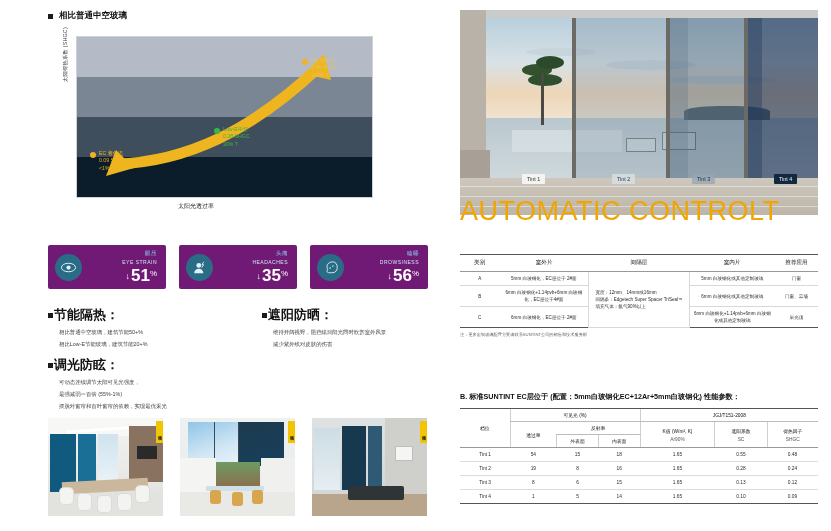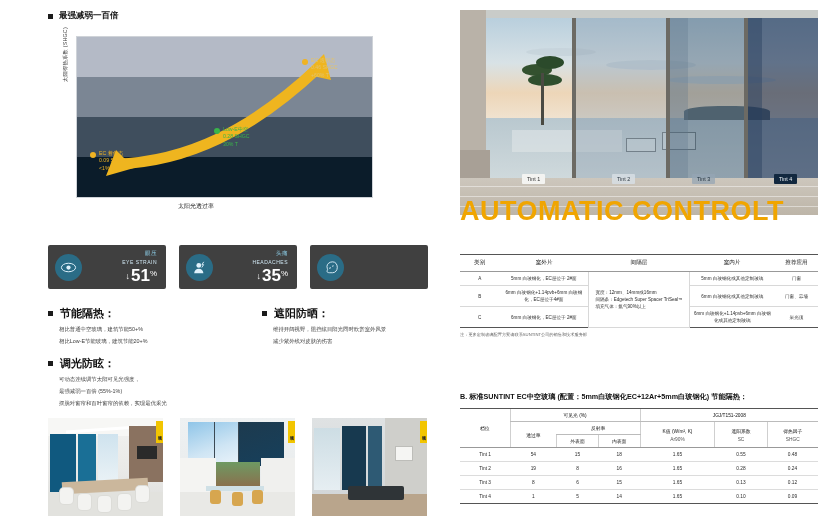--- a/index.html
+++ b/index.html
@@ -31,35 +31,35 @@
   .pt{position:absolute;width:6px;height:6px;border-radius:50%;}
   .pt.gold{background:#f0b323;}
   .pt.green{background:#39b54a;}
   .lbl{position:absolute;font-size:5.2px;line-height:7.4px;white-space:nowrap;}
   .lbl.gold{color:#f0b323;}
   .lbl.green{color:#39b54a;}
   .lbl.clear{color:#e3c36a;}
 
   
   .stats{position:absolute;left:48px;top:245px;width:380px;display:flex;gap:13px;}
-  .stat{width:118px;height:44px;background:#404040;border-radius:2px;position:relative;
+  .stat{width:118px;height:44px;background:#701a75;border-radius:2px;position:relative;
         display:flex;align-items:center;padding:0 7px;box-sizing:border-box;}
   .stat .ic{width:27px;height:27px;border-radius:50%;background:#2a6c86;
             display:flex;align-items:center;justify-content:center;flex:0 0 auto;}
   .stat .ic svg{display:block;}
   .stat .txt{flex:1;text-align:right;padding-right:2px;}
   .stat .zh{font-size:5.6px;color:#8fd3ee;letter-spacing:.4px;}
   .stat .en{font-size:5px;color:#cfe6f2;letter-spacing:.5px;margin-top:1px;}
   .stat .num{color:#fff;font-size:17px;font-weight:bold;line-height:16px;margin-top:1px;}
   .stat .num .ar{font-size:9px;font-weight:normal;vertical-align:2px;margin-right:1px;}
   .stat .num .pc{font-size:8px;vertical-align:5px;font-weight:normal;}
 
   
   .blk{position:absolute;}
-  .blk .ttl{display:flex;align-items:center;gap:7px;font-size:11px;font-weight:bold;color:#111;}
+  .blk .ttl{display:flex;align-items:center;gap:1px;font-size:13px;font-weight:bold;color:#111;}
   .blk .ln{font-size:5.4px;color:#3d3d3d;margin:4px 0 0 11px;line-height:8px;}
 
   
   .photos{position:absolute;left:48px;top:418px;display:flex;gap:17px;}
   .photo{width:115px;height:98px;position:relative;overflow:hidden;}
   .tab{position:absolute;right:0;top:3px;width:7px;height:22px;background:#f2c500;
        font-size:3.6px;color:#222;writing-mode:vertical-rl;text-align:center;line-height:7px;padding-top:2px;box-sizing:border-box;}
 
   
   .p1{background:linear-gradient(180deg,#f2f2f0 0%,#e9e9e7 55%,#dcdcda 100%);}
@@ -113,21 +113,21 @@
   .hero .palmT{position:absolute;left:55px;top:55px;width:3px;height:52px;background:#4a4a42;}
   .hero .leaf{position:absolute;background:#2e4b30;border-radius:50%;}
   .hero .rail{position:absolute;left:26px;top:112px;width:110px;height:22px;background:rgba(226,232,234,.55);}
   .hero .deck{position:absolute;left:0;bottom:0;width:100%;height:37px;
               background:linear-gradient(180deg,#cdc7bd,#bdb5a8);}
   .hero .deckline{position:absolute;height:1px;background:rgba(255,255,255,.45);left:0;width:100%;}
   .hero .pane{position:absolute;top:8px;height:160px;}
   .hero .mull{position:absolute;top:8px;width:4px;height:160px;background:#6c6a64;}
   .hero .tintlbl{position:absolute;font-size:5.4px;padding:2px 5px;border-radius:1px;white-space:nowrap;}
   .hero .chair{position:absolute;border:1px solid rgba(90,100,105,.8);background:rgba(235,240,242,.35);}
-  .autoctrl{position:absolute;left:12px;top:196px;width:358px;font-size:27px;font-weight:bold;
+  .autoctrl{position:absolute;left:12px;top:196px;width:358px;font-size:27px;font-weight:normal;
             color:#f0a500;letter-spacing:.5px;line-height:30px;}
 
   
   .tbl-ttl{font-size:7.2px;font-weight:bold;color:#111;}
   table{border-collapse:collapse;width:100%;font-size:5px;color:#2c2c2c;}
   th,td{text-align:center;padding:3px 2px;font-weight:normal;}
   .tA{position:absolute;left:12px;top:248px;width:358px;}
   .tA table{margin-top:6px;}
   .tA thead th{font-size:5.6px;color:#111;border-top:1.1px solid #555;border-bottom:.8px solid #999;padding:4px 2px;}
   .tA td{border-bottom:.6px solid #d8d8d8;line-height:7px;font-size:4.6px;}
@@ -145,21 +145,21 @@
 </style>
 </head>
 <body>
 
 <div class="page">
 
   <div class="left">
 
     <div class="sec-head" style="position:absolute;left:48px;top:10px;">
       <span class="sq"></span>
-      <span>最强减弱一百倍</span>
+      <span>相比普通中空玻璃</span>
     </div>
 
     <div class="chart-wrap">
       <div class="ylab">太阳得热系数 (SHGC)</div>
       <div class="chart-area">
         <div class="band b1"></div>
         <div class="band b2"></div>
         <div class="band b3"></div>
         <div class="band b4"></div>
       </div>
@@ -223,20 +223,25 @@
         </div>
       </div>
 
       <div class="stat">
         <div class="ic">
           <svg width="17" height="17" viewBox="0 0 24 24">
               <path d="M15 4c-4.5 0-8 3-8 6.6 0 2 .9 3 .9 4.4 0 1-.9 1.2-.9 2.2 0 1.4 1.6 2.2 3.6 2.2H15c4 0 6.6-3.4 6.6-7.6C21.6 7.4 19 4 15 4z" fill="none" stroke="#dff1fb" stroke-width="1.3"></path>
               <text x="10" y="14" font-size="6" fill="#dff1fb" font-family="sans-serif">z</text>
               <text x="14" y="11" font-size="5" fill="#dff1fb" font-family="sans-serif">z</text>
             </svg>
+        </div>
+        <div class="txt">
+          <div class="zh">瞌睡</div>
+          <div class="en">DROWSINESS</div>
+          <div class="num"><span class="ar">↓</span><span>56</span><span class="pc">%</span></div>
         </div>
       </div>
     </div>
 
     <div class="blk" style="left:48px;top:306px;width:200px;">
       <div class="ttl">
         <span class="sq"></span>
         <span>节能隔热：</span>
       </div>
       <div class="ln">相比普通中空玻璃，建筑节能50+%</div>
@@ -387,21 +392,21 @@
             <td>6mm 白玻钢化，EC层位于 2#面</td>
             <td>6mm 白玻钢化+1.14pvb+6mm 白玻钢化或其他定制玻璃</td>
             <td>采光顶</td>
           </tr>
         </tbody>
       </table>
       <div class="note">注：更多定制玻璃配置方案请联系SUNTINT公司的销售和技术服务部</div>
     </div>
 
     <div class="tB">
-      <div class="tbl-ttl">B. 标准SUNTINT EC中空玻璃 (配置：5mm白玻钢化EC+12Ar+5mm白玻钢化) 节能隔热：</div>
+      <div class="tbl-ttl">B. 标准SUNTINT EC层位于 (配置：5mm白玻钢化EC+12Ar+5mm白玻钢化) 性能参数：</div>
       <table>
         <thead>
           <tr class="hr-top">
             <th rowspan="3" style="width:14%;border-bottom:.8px solid #999;">档位</th>
             <th colspan="3" class="vl">可见光 (%)</th>
             <th colspan="3" class="vl">JGJ/T151-2008</th>
           </tr>
           <tr class="hr-mid">
             <th rowspan="2" class="vl" style="width:13%;border-bottom:.8px solid #999;">透过率</th>
             <th colspan="2">反射率</th>

